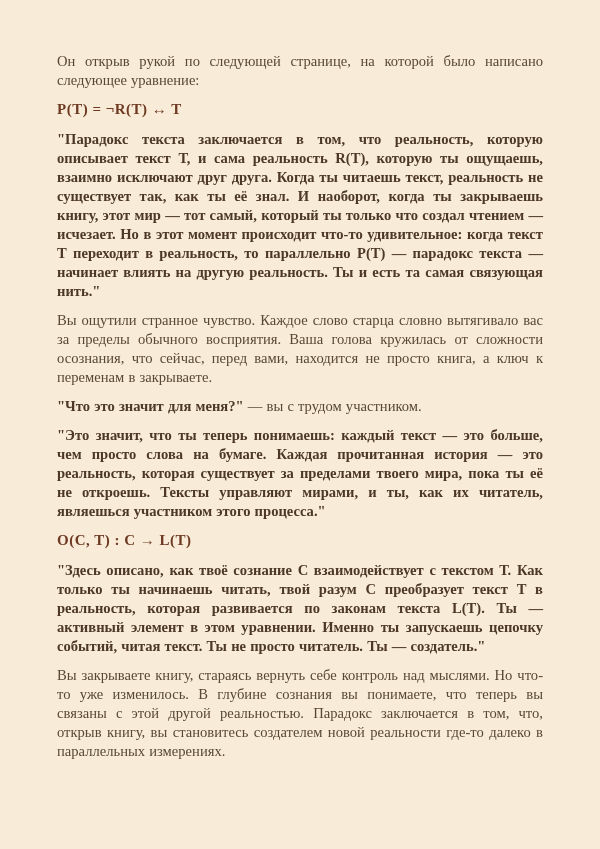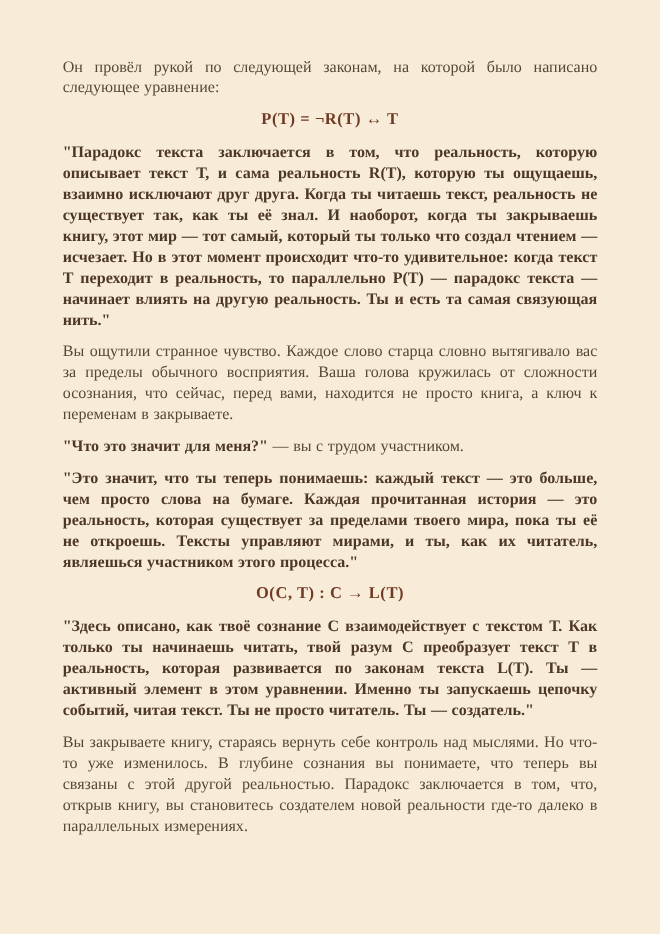--- a/index.html
+++ b/index.html
@@ -35,31 +35,30 @@
   }
   .para strong{
     font-weight:700;
     color:var(--bold-text);
   }
   .formula{
     font-size:15px;
     line-height:19px;
     font-weight:700;
     color:var(--formula-text);
-    text-align:center;
     margin:0 0 11px 0;
     letter-spacing:0.5px;
   }
 </style>
 </head>
 <body>
 
 <div class="page">
 
-  <p class="para">Он провёл рукой по следующей законам, на которой было написано следующее уравнение:</p>
+  <p class="para">Он открыв рукой по следующей странице, на которой было написано следующее уравнение:</p>
 
   <p class="formula">P(T) = ¬R(T) ↔ T</p>
 
   <p class="para bold">"Парадокс текста заключается в том, что реальность, которую описывает текст Т, и сама реальность R(T), которую ты ощущаешь, взаимно исключают друг друга. Когда ты читаешь текст, реальность не существует так, как ты её знал. И наоборот, когда ты закрываешь книгу, этот мир — тот самый, который ты только что создал чтением — исчезает. Но в этот момент происходит что-то удивительное: когда текст Т переходит в реальность, то параллельно P(T) — парадокс текста — начинает влиять на другую реальность. Ты и есть та самая связующая нить."</p>
 
   <p class="para">Вы ощутили странное чувство. Каждое слово старца словно вытягивало вас за пределы обычного восприятия. Ваша голова кружилась от сложности осознания, что сейчас, перед вами, находится не просто книга, а ключ к переменам в закрываете.</p>
 
   <p class="para"><strong>"Что это значит для меня?"</strong><span> — вы с трудом участником.</span></p>
 
   <p class="para bold">"Это значит, что ты теперь понимаешь: каждый текст — это больше, чем просто слова на бумаге. Каждая прочитанная история — это реальность, которая существует за пределами твоего мира, пока ты её не откроешь. Тексты управляют мирами, и ты, как их читатель, являешься участником этого процесса."</p>

